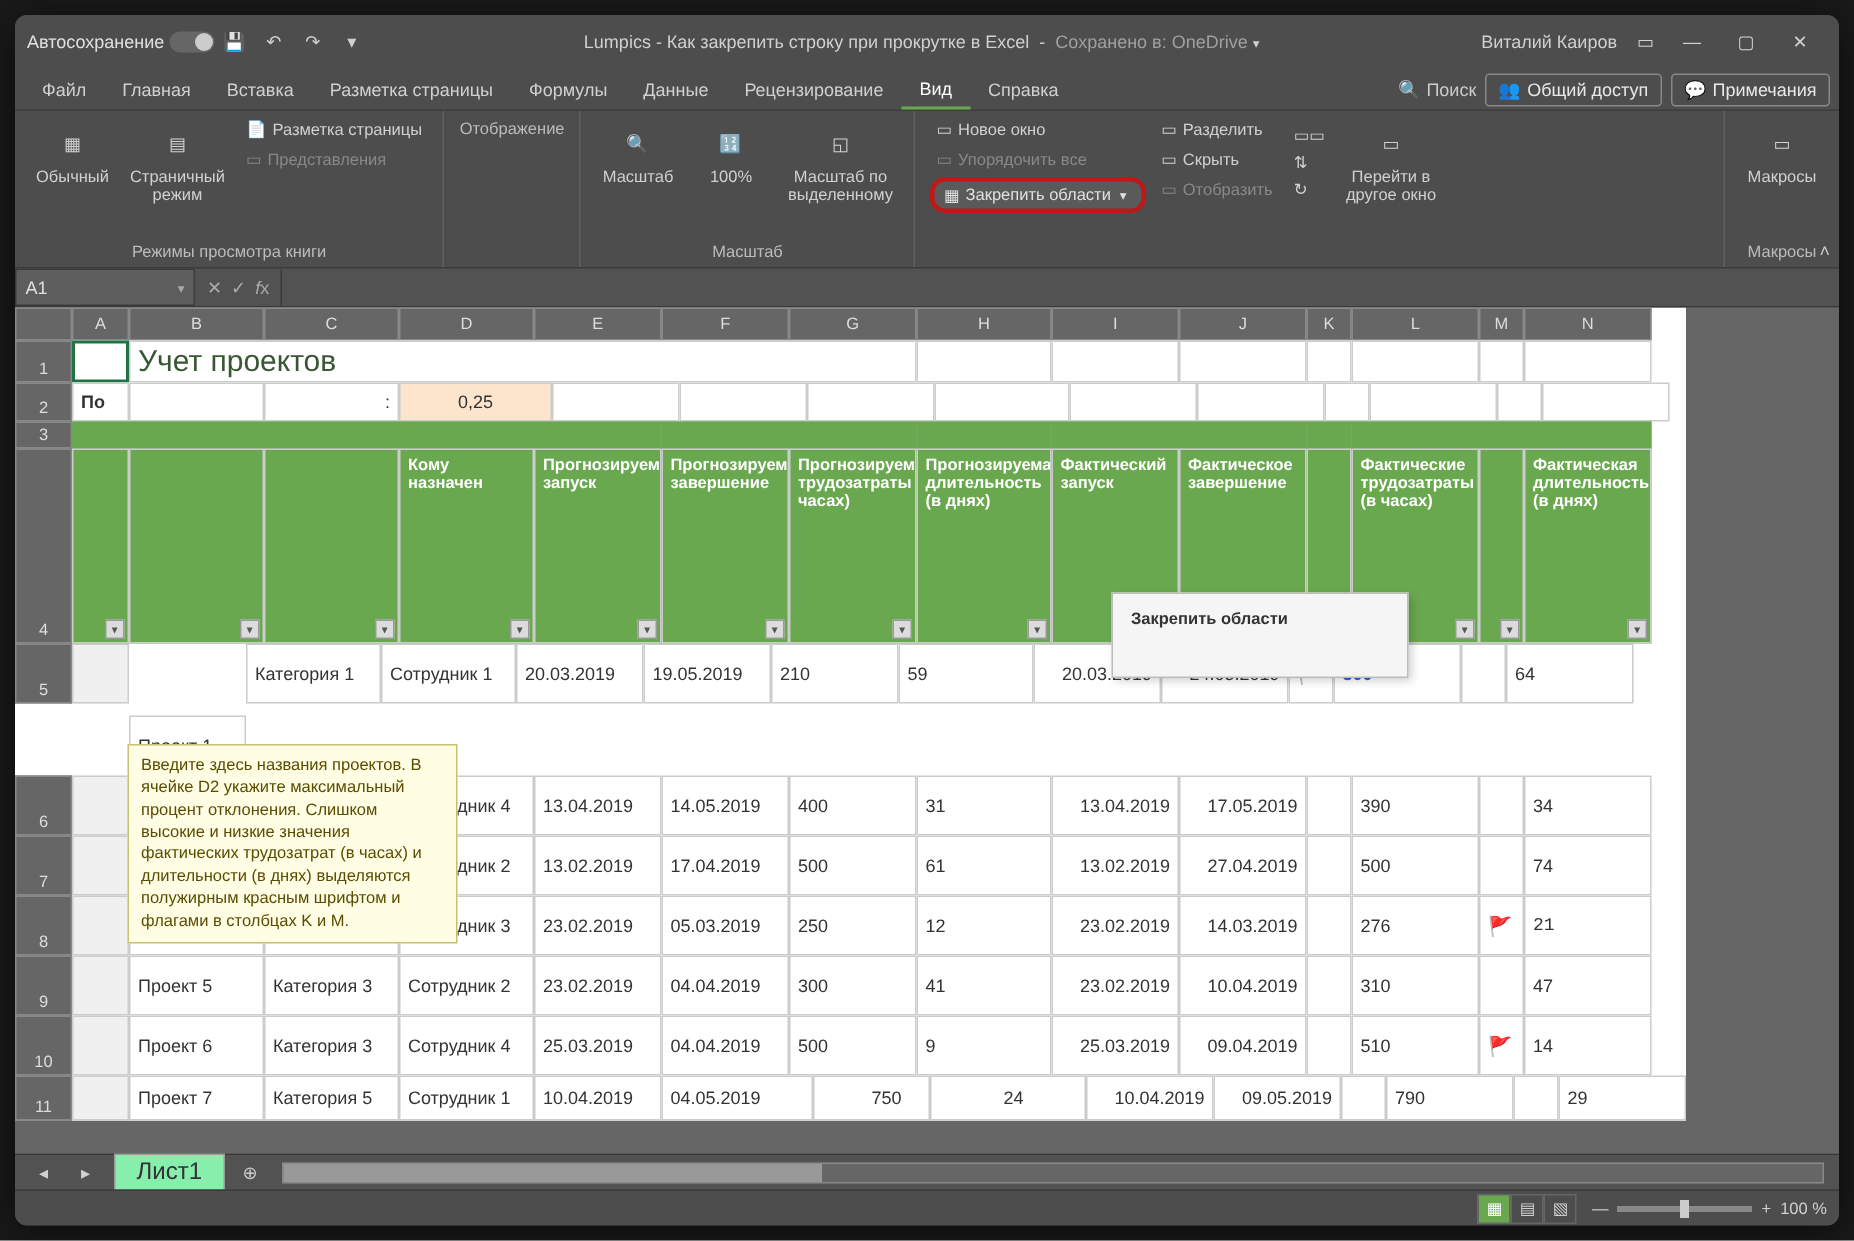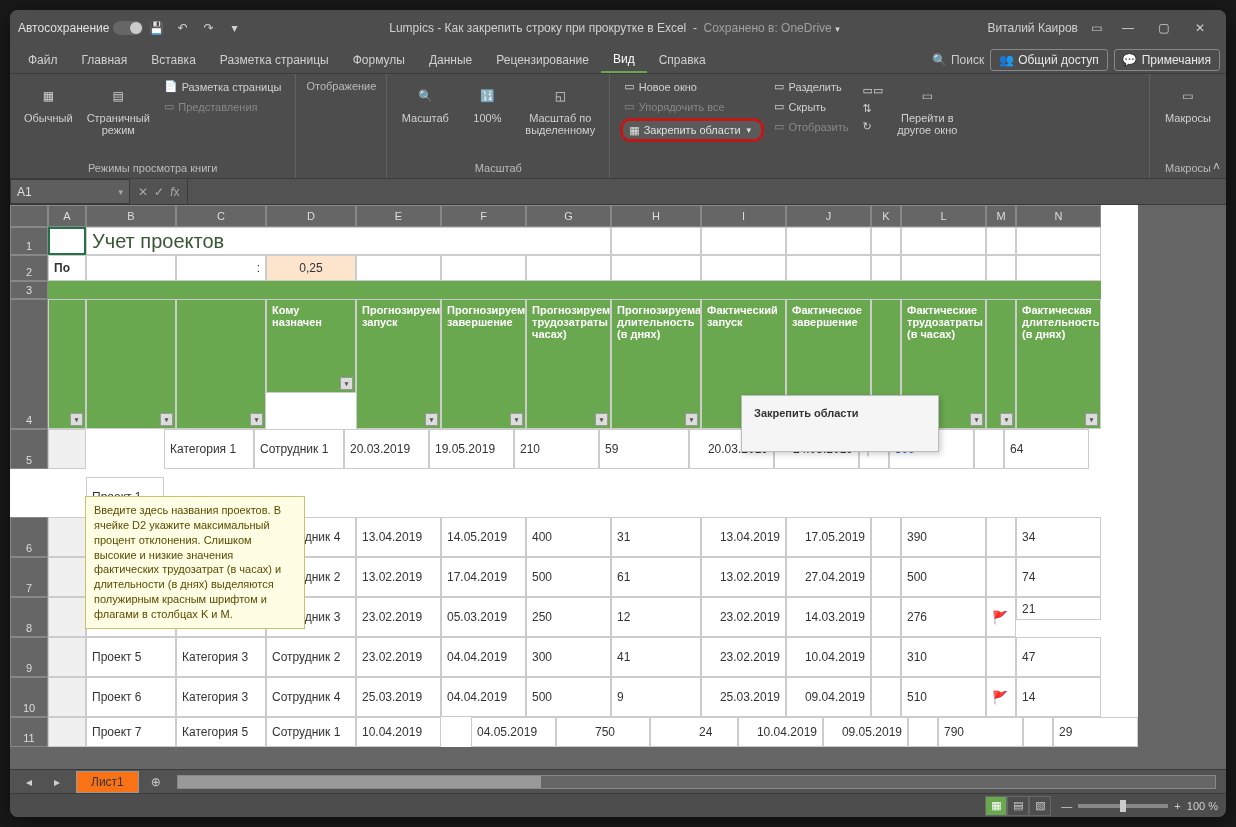--- a/index.html
+++ b/index.html
@@ -58,21 +58,21 @@
 .filter-arrow{position:absolute;right:2px;bottom:2px;width:13px;height:13px;background:#dcdcdc;border:1px solid #999;display:flex;align-items:center;justify-content:center;font-size:7px;color:#555}
 .flag{color:#c0392b;font-size:13px}
 .cell.blue{color:#2469c7;font-weight:bold}
 
 .tooltip { position:absolute; left:75px; top:291px; width:220px; background:#fffde3; border:1px solid #c9c071; padding:6px 8px; font-size:11px; color:#5a4c00; line-height:1.35; z-index:50; }
 .screentip { position:absolute; left:731px; top:190px; width:198px; background:#f5f5f5; border:1px solid #bbb; padding:10px 12px; font-size:11px; color:#444; line-height:1.4; z-index:40; box-shadow:2px 2px 6px rgba(0,0,0,.2); }
 .screentip .head { font-weight:bold; color:#333; margin-bottom:4px; }
 
 .sheet-tabs { height:24px; background:#525252; display:flex; align-items:center; border-top:1px solid #3a3a3a; }
 .sheet-nav { display:flex; gap:2px; padding:0 6px; color:#aaa; }
-.sheet-tab { background:#f97316; color:#333; padding:3px 14px; font-size:12px; border:1px solid #999; cursor:pointer; }
+.sheet-tab { background:#86efac; color:#333; padding:3px 14px; font-size:16px; border:1px solid #999; cursor:pointer; }
 .add-sheet { width:22px; height:22px; display:flex; align-items:center; justify-content:center; color:#ccc; cursor:pointer; border-radius:50%; margin-left:6px; }
 .hscroll{flex:1;margin:0 10px;height:14px;background:#666;border:1px solid #888;position:relative}
 .hscroll .thumb{position:absolute;left:0;top:0;bottom:0;width:35%;background:#999}
 
 .statusbar { height:24px; background:#4d4d4d; border-top:1px solid #3a3a3a; display:flex; align-items:center; padding:0 8px; color:#d0d0d0; font-size:11px; }
 .statusbar .views{margin-left:auto;display:flex;gap:0}
 .view-btn{width:22px;height:20px;border:1px solid #666;display:flex;align-items:center;justify-content:center;cursor:pointer}
 .view-btn.active{background:#6aa84f;color:#fff}
 .zoom{display:flex;align-items:center;gap:6px;margin-left:10px}
 .zoom-slider{width:90px;height:4px;background:#888;position:relative}
@@ -246,21 +246,21 @@
           <div class="cell" style="width:30px;height:28px"></div>
           <div class="cell" style="width:85px;height:28px"></div>
           <div class="cell" style="width:30px;height:28px"></div>
           <div class="cell" style="width:85px;height:28px"></div>
         </div>
         <div class="row">
           <div class="rowhead" style="height:26px">2</div>
           <div class="cell" style="width:38px;height:26px;font-weight:bold">По</div>
           <div class="cell" style="width:90px;height:26px"></div>
           <div class="cell" style="width:90px;height:26px;justify-content:flex-end">:</div>
-          <div class="cell orange" style="width:90px;height:26px;justify-content:center">0,25</div>
+          <div class="cell orange" style="width:102px;height:26px;justify-content:center">0,25</div>
           <div class="cell" style="width:85px;height:26px"></div>
           <div class="cell" style="width:85px;height:26px"></div>
           <div class="cell" style="width:85px;height:26px"></div>
           <div class="cell" style="width:90px;height:26px"></div>
           <div class="cell" style="width:85px;height:26px"></div>
           <div class="cell" style="width:85px;height:26px"></div>
           <div class="cell" style="width:30px;height:26px"></div>
           <div class="cell" style="width:85px;height:26px"></div>
           <div class="cell" style="width:30px;height:26px"></div>
           <div class="cell" style="width:85px;height:26px"></div>
@@ -286,21 +286,21 @@
           <div class="rowhead" style="height:130px">4</div>
           <div class="cell header-green" style="width:38px;height:130px;position:relative">
             <span class="filter-arrow">▾</span>
           </div>
           <div class="cell header-green" style="width:90px;height:130px;position:relative">
             <span class="filter-arrow">▾</span>
           </div>
           <div class="cell header-green" style="width:90px;height:130px;position:relative">
             <span class="filter-arrow">▾</span>
           </div>
-          <div class="cell header-green" style="width:90px;height:94px;position:relative">Кому назначен<span class="filter-arrow">▾</span></div>
+          <div class="cell header-green" style="width:90px;height:130px;position:relative">Кому назначен<span class="filter-arrow">▾</span></div>
           <div class="cell header-green" style="width:85px;height:130px;position:relative">Прогнозируемый запуск<span class="filter-arrow">▾</span></div>
           <div class="cell header-green" style="width:85px;height:130px;position:relative">Прогнозируемое завершение<span class="filter-arrow">▾</span></div>
           <div class="cell header-green" style="width:85px;height:130px;position:relative">Прогнозируемые трудозатраты (в часах)<span class="filter-arrow">▾</span></div>
           <div class="cell header-green" style="width:90px;height:130px;position:relative">Прогнозируемая длительность (в днях)<span class="filter-arrow">▾</span></div>
           <div class="cell header-green" style="width:85px;height:130px;position:relative">Фактический запуск<span class="filter-arrow">▾</span></div>
           <div class="cell header-green" style="width:85px;height:130px;position:relative">Фактическое завершение<span class="filter-arrow">▾</span></div>
           <div class="cell header-green" style="width:30px;height:130px;position:relative">
             <span class="filter-arrow">▾</span>
           </div>
           <div class="cell header-green" style="width:85px;height:130px;position:relative">Фактические трудозатраты (в часах)<span class="filter-arrow">▾</span></div>
@@ -384,21 +384,21 @@
           <div class="cell" style="width:90px;height:40px;">12</div>
           <div class="cell" style="width:85px;height:40px;justify-content:flex-end;">23.02.2019</div>
           <div class="cell" style="width:85px;height:40px;justify-content:flex-end;">14.03.2019</div>
           <div class="cell" style="width:30px;height:40px;">
             <span class="flag"></span>
           </div>
           <div class="cell" style="width:85px;height:40px;">276</div>
           <div class="cell" style="width:30px;height:40px;">
             <span class="flag">🚩</span>
           </div>
-          <div class="cell" style="width:85px;height:23px;">21</div>
+          <div class="cell" style="width:85px;height:40px;font-family:Liberation Mono, monospace;">21</div>
         </div>
         <div class="row">
           <div class="rowhead" style="height:40px">9</div>
           <div class="cell" style="width:38px;height:40px;background:#f0f0f0"></div>
           <div class="cell" style="width:90px;height:40px;">Проект 5</div>
           <div class="cell" style="width:90px;height:40px;">Категория 3</div>
           <div class="cell" style="width:90px;height:40px;">Сотрудник 2</div>
           <div class="cell" style="width:85px;height:40px;">23.02.2019</div>
           <div class="cell" style="width:85px;height:40px;">04.04.2019</div>
           <div class="cell" style="width:85px;height:40px;">300</div>
@@ -435,23 +435,23 @@
           </div>
           <div class="cell" style="width:85px;height:40px;">14</div>
         </div>
         <div class="row">
           <div class="rowhead" style="height:30px">11</div>
           <div class="cell" style="width:38px;height:30px;background:#f0f0f0"></div>
           <div class="cell" style="width:90px;height:30px;">Проект 7</div>
           <div class="cell" style="width:90px;height:30px;">Категория 5</div>
           <div class="cell" style="width:90px;height:30px;">Сотрудник 1</div>
           <div class="cell" style="width:85px;height:30px;">10.04.2019</div>
-          <div class="cell" style="width:85px;height:30px;margin-left:30px;">04.05.2019</div>
-          <div class="cell" style="width:94px;height:30px;padding-left:38px;">750</div>
-          <div class="cell" style="width:88px;height:30px;padding-left:48px;">24</div>
+          <div class="cell" style="width:101px;height:30px;">04.05.2019</div>
+          <div class="cell" style="width:78px;height:30px;padding-left:38px;">750</div>
+          <div class="cell" style="width:104px;height:30px;padding-left:48px;">24</div>
           <div class="cell" style="width:85px;height:30px;justify-content:flex-end;">10.04.2019</div>
           <div class="cell" style="width:85px;height:30px;justify-content:flex-end;">09.05.2019</div>
           <div class="cell" style="width:30px;height:30px;">
             <span class="flag"></span>
           </div>
           <div class="cell" style="width:85px;height:30px;">790</div>
           <div class="cell" style="width:30px;height:30px;">
             <span class="flag"></span>
           </div>
           <div class="cell" style="width:85px;height:30px;">29</div>

